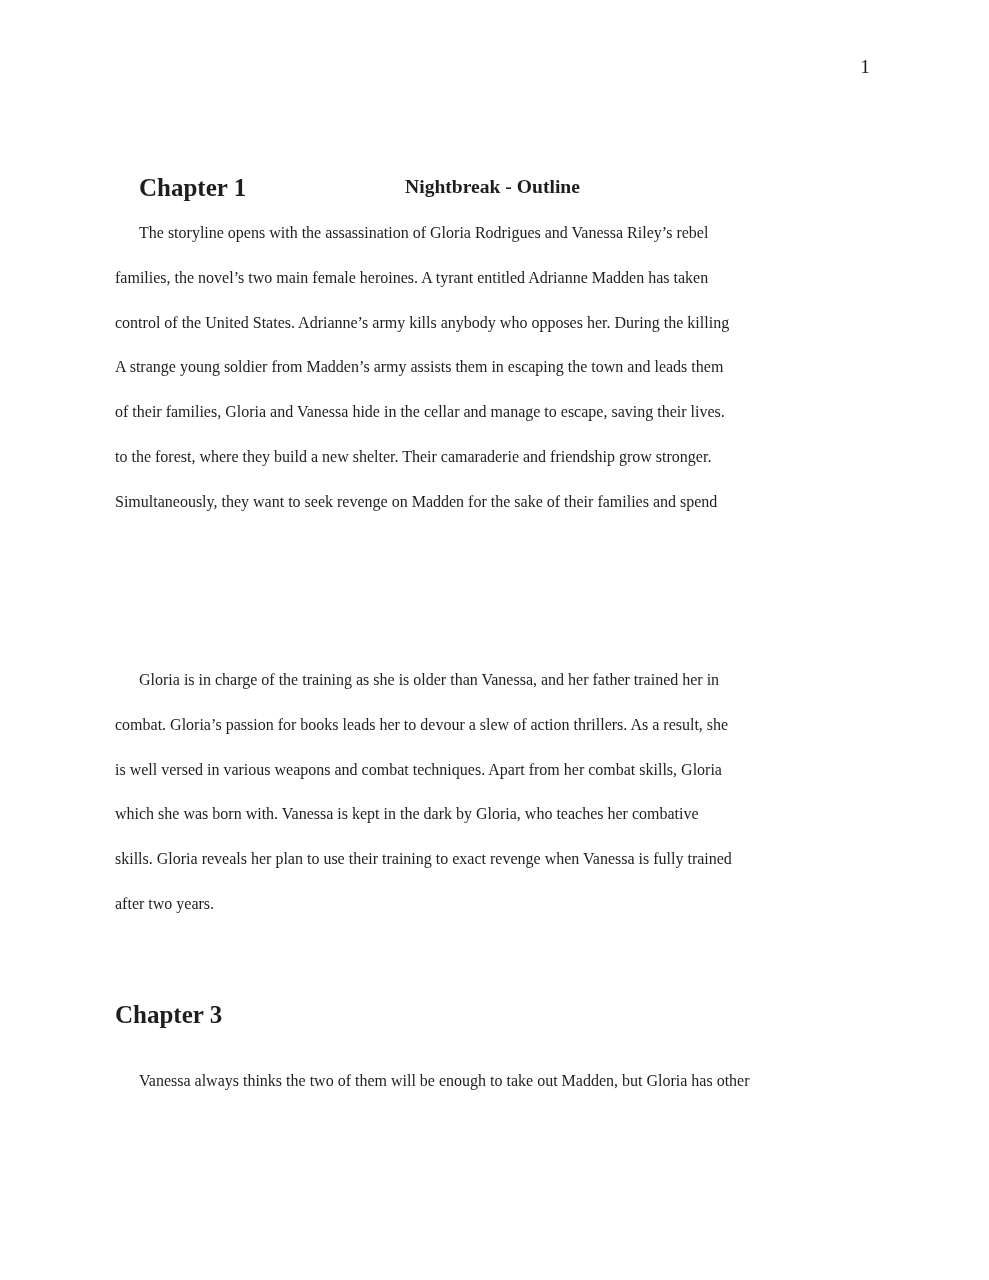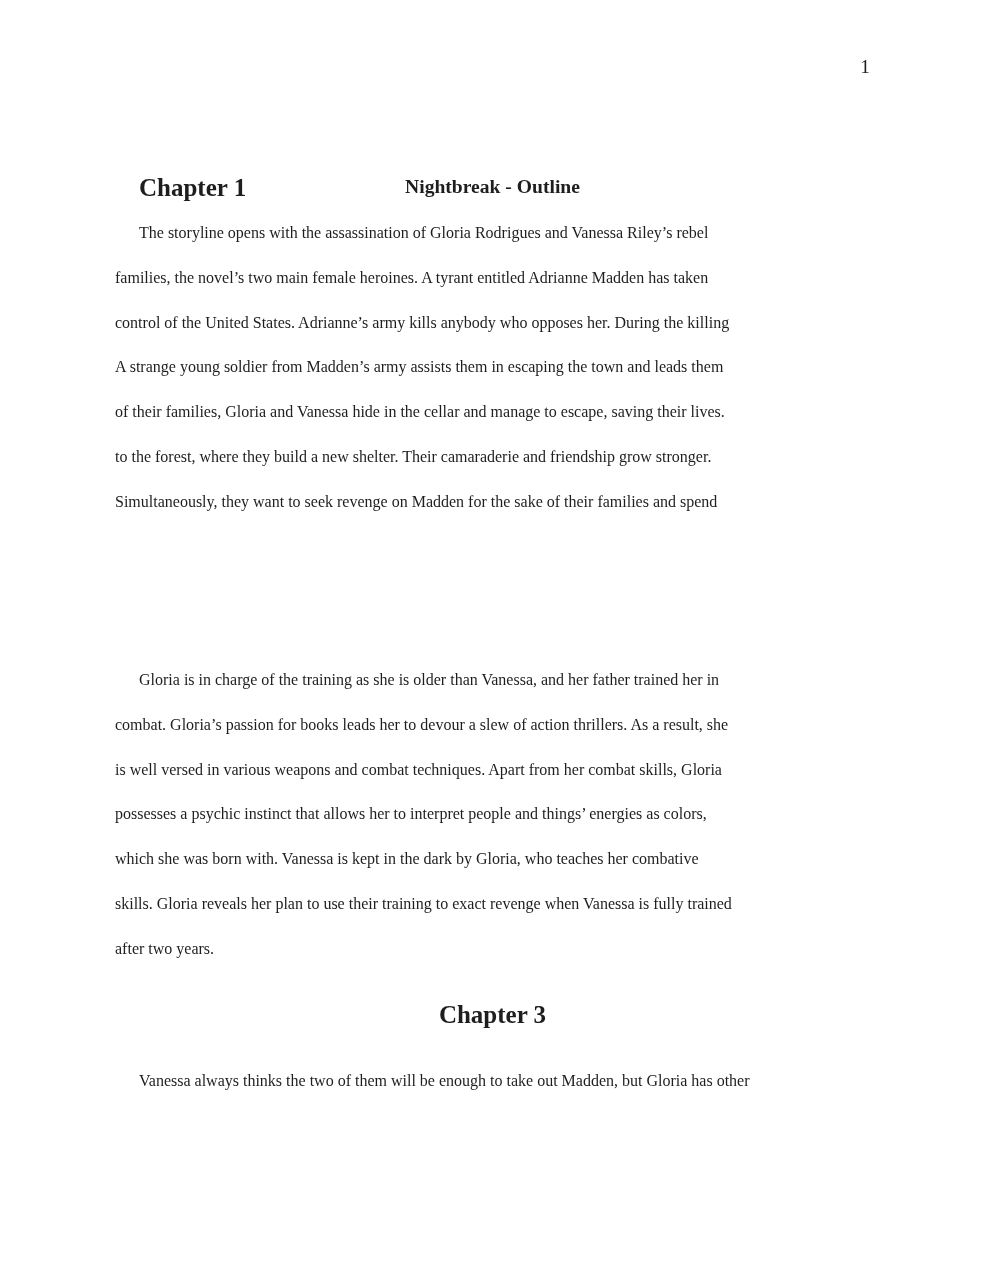--- a/index.html
+++ b/index.html
@@ -38,21 +38,21 @@
   .chapter-heading {
     position: absolute;
     left: 115px;
     width: 755px;
     font-size: 25px;
     line-height: 22px;
     font-weight: bold;
   }
   .heading-ch1 { top: 177px; padding-left: 24px; }
   .heading-ch2 { top: 602px; }
-  .heading-ch3 { top: 1004px; text-align: center; }
+  .heading-ch3 { top: 1004px; }
   .para {
     position: absolute;
     left: 115px;
     width: 760px;
   }
   .para-ch1 { top: 211px; }
   .para-ch2 { top: 658px; }
   .para-ch3 { top: 1059px; }
   .doc-line {
     line-height: 44.8px;
@@ -78,21 +78,20 @@
       <div class="doc-line">A strange young soldier from Madden’s army assists them in escaping the town and leads them</div>
       <div class="doc-line">of their families, Gloria and Vanessa hide in the cellar and manage to escape, saving their lives.</div>
       <div class="doc-line">to the forest, where they build a new shelter. Their camaraderie and friendship grow stronger.</div>
       <div class="doc-line">Simultaneously, they want to seek revenge on Madden for the sake of their families and spend</div>
     </div>
 
   <div class="para para-ch2">
       <div class="doc-line">Gloria is in charge of the training as she is older than Vanessa, and her father trained her in</div>
       <div class="doc-line">combat. Gloria’s passion for books leads her to devour a slew of action thrillers. As a result, she</div>
       <div class="doc-line">is well versed in various weapons and combat techniques. Apart from her combat skills, Gloria</div>
-      <div class="doc-line">possesses a psychic instinct that allows her to interpret people and things’ energies as colors,</div>
       <div class="doc-line">which she was born with. Vanessa is kept in the dark by Gloria, who teaches her combative</div>
       <div class="doc-line">skills. Gloria reveals her plan to use their training to exact revenge when Vanessa is fully trained</div>
       <div class="doc-line">after two years.</div>
     </div>
 
   <div class="chapter-heading heading-ch3">Chapter 3</div>
   <div class="para para-ch3">
       <div class="doc-line">Vanessa always thinks the two of them will be enough to take out Madden, but Gloria has other</div>
     </div>
 

